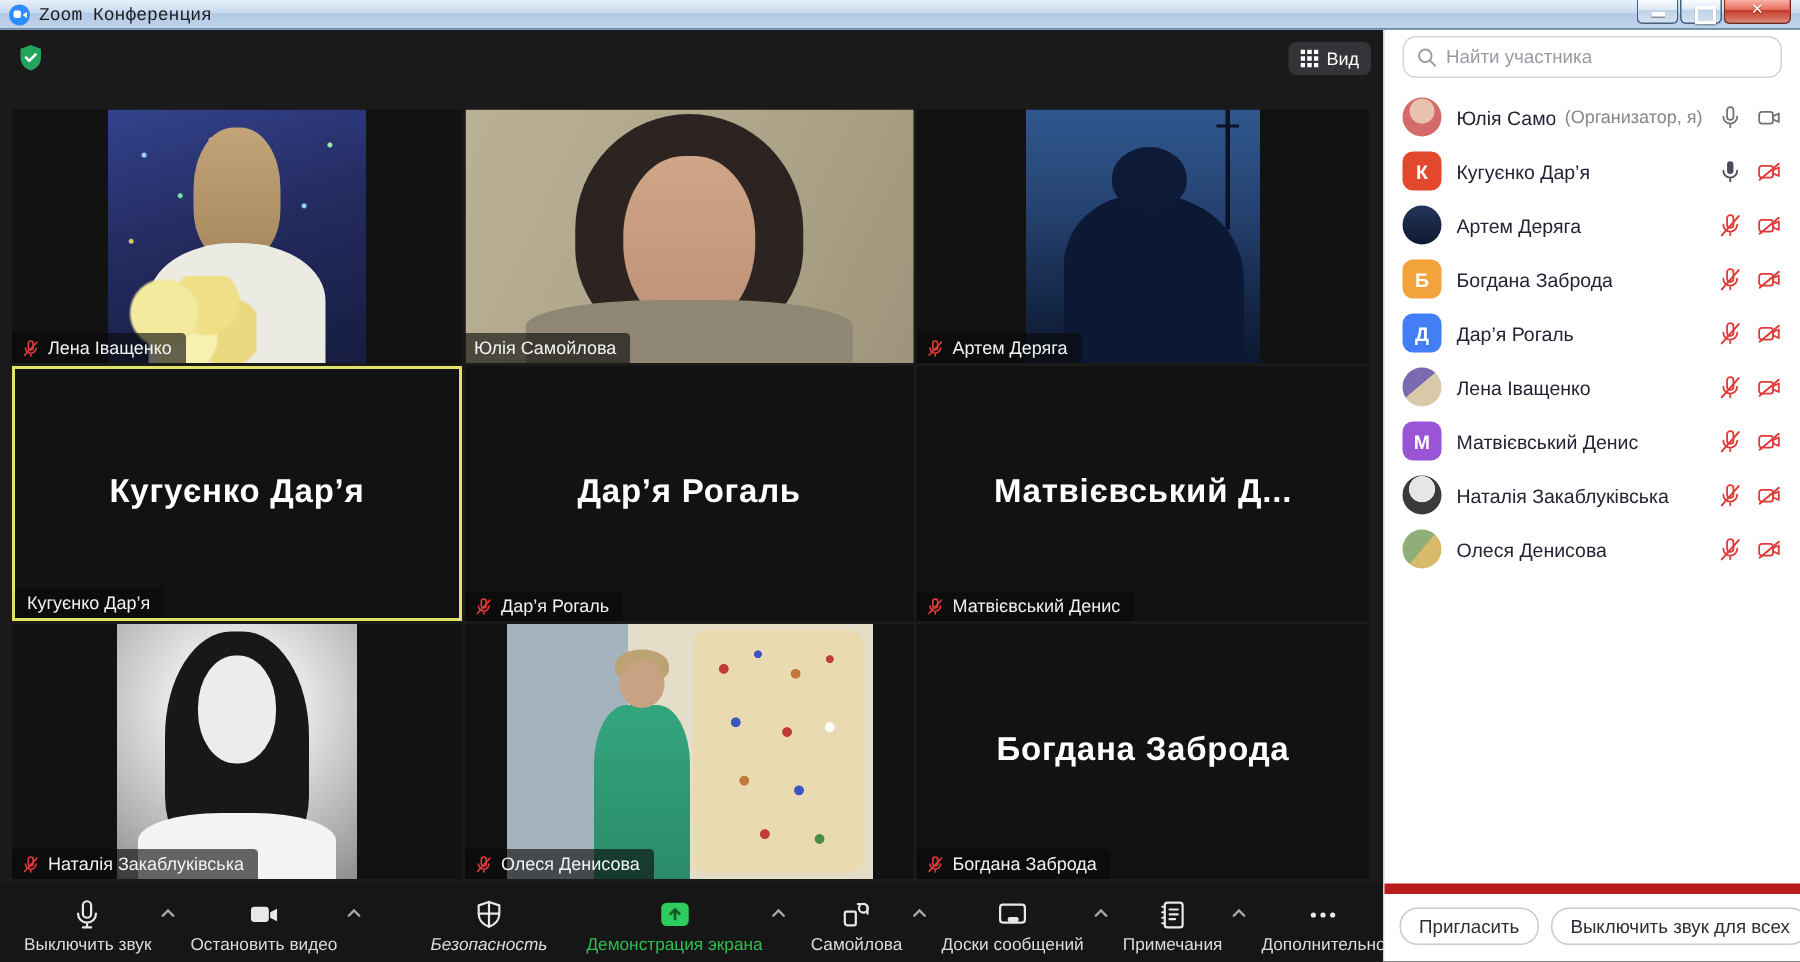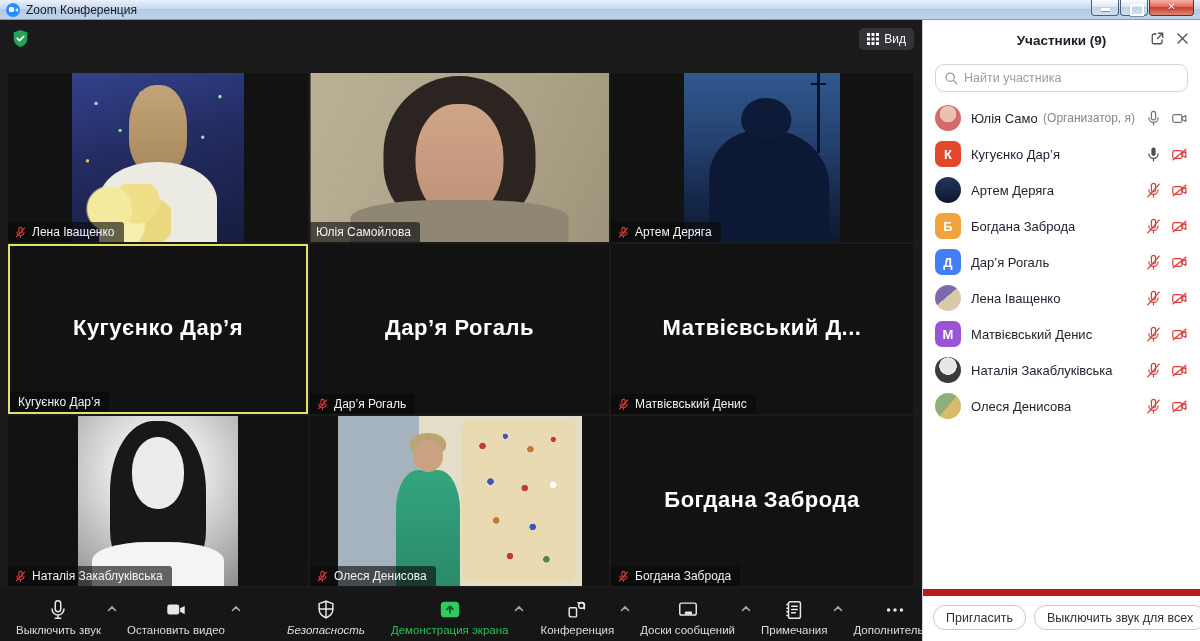--- a/index.html
+++ b/index.html
@@ -3,21 +3,21 @@
 <meta charset="utf-8">
 <style>
   * { margin:0; padding:0; box-sizing:border-box; }
   html,body { width:1200px; height:641px; overflow:hidden; }
   body { font-family:"Liberation Sans","DejaVu Sans",sans-serif; background:#1a1a1a; position:relative; }
 
   
   .titlebar{position:absolute;left:0;top:0;width:1200px;height:20px;
     background:linear-gradient(#e8f1fb,#c7d9ef 45%,#b3c9e4 46%,#bfd3ea);
     border-bottom:1px solid #7e9cc0;display:flex;align-items:center;padding-left:6px;gap:6px;}
-  .titlebar .ttl{font-size:12px;color:#1b1b1b;}
+  .titlebar .ttl{font-size:12px;color:#1b1b1b;font-family:Liberation Mono, monospace;}
   .zlogo{width:14px;height:14px;border-radius:50%;background:#2d8cff;position:relative;flex:0 0 auto;}
   .zlogo::before{content:"";position:absolute;left:3px;top:4.5px;width:5px;height:5px;background:#fff;border-radius:1.5px;}
   .zlogo::after{content:"";position:absolute;left:8.5px;top:5px;border-top:2.5px solid transparent;border-bottom:2.5px solid transparent;border-right:3px solid #fff;}
   .wcs{position:absolute;right:6px;top:0;display:flex;}
   .wc{height:16px;border:1px solid #44607f;border-top:none;border-radius:0 0 4px 4px;margin-left:1px;
     background:linear-gradient(#fbfdff,#dce7f3 45%,#c0d2e6 46%,#d4e1f0);position:relative;}
   .wc.min,.wc.max{width:28px;}
   .wc.close{width:45px;background:linear-gradient(#f7b3a6,#e3695a 45%,#c73a2b 46%,#dd8874);border-color:#73281e;}
   .wc.min::after{content:"";position:absolute;left:9px;bottom:4px;width:9px;height:3px;background:#fff;box-shadow:0 1px 0 rgba(0,0,0,.35);}
   .wc.max::after{content:"";position:absolute;left:9px;top:4px;width:10px;height:8px;border:2px solid #fff;box-shadow:0 1px 1px rgba(0,0,0,.3);}
@@ -361,21 +361,21 @@
         </svg>
     </div>
 
     <div class="tb-group g-apps">
       <div class="tb-item">
         <svg class="ticon" viewBox="0 0 24 24">
             <path class="st" d="M13 4h4a3 3 0 0 1 3 3v4"></path>
             <circle class="st" cx="17" cy="7" r="3.2"></circle>
             <path class="st" d="M4.5 9.5h6a1 1 0 0 1 1 1v8a1 1 0 0 1-1 1h-5a2 2 0 0 1-2-2v-7a1 1 0 0 1 1-1z"></path>
           </svg>
-        <span class="lbl">Конференция</span>
+        <span class="lbl">Самойлова</span>
       </div>
       <svg class="chev" width="10" height="8" viewBox="0 0 10 8">
           <path d="M1.5 5.5 5 2l3.5 3.5" fill="none" stroke="currentColor" stroke-width="1.6" stroke-linecap="round"></path>
         </svg>
     </div>
 
     <div class="tb-group">
       <div class="tb-item">
         <svg class="ticon" viewBox="0 0 24 24">
             <rect class="st" x="3" y="4.5" width="18" height="13" rx="2"></rect>
@@ -411,32 +411,20 @@
         <span class="lbl">Дополнительно</span>
       </div>
     </div>
 
     <button class="end-btn">Завершение</button>
   </div>
 </div>
 
 <div class="panel">
 
-  <div class="p-head">
-    <span class="p-title">Участники (9)</span>
-    <div class="p-head-ics">
-      <svg width="15" height="15" viewBox="0 0 20 20">
-          <path d="M8 4H5.5A2.5 2.5 0 0 0 3 6.5v8A2.5 2.5 0 0 0 5.5 17h8a2.5 2.5 0 0 0 2.5-2.5V12" fill="none" stroke="currentColor" stroke-width="1.7" stroke-linecap="round"></path>
-          <path d="M11.5 3H17v5.5M17 3l-7 7" fill="none" stroke="currentColor" stroke-width="1.7" stroke-linecap="round" stroke-linejoin="round"></path>
-        </svg>
-      <svg width="15" height="15" viewBox="0 0 20 20">
-          <path d="M4 4 16 16M16 4 4 16" fill="none" stroke="currentColor" stroke-width="1.7" stroke-linecap="round"></path>
-        </svg>
-    </div>
-  </div>
 
   <div class="search-wrap">
     <svg class="search-ic" width="16" height="16" viewBox="0 0 20 20">
         <circle cx="9" cy="9" r="5.2" fill="none" stroke="currentColor" stroke-width="1.6"></circle>
         <path d="m13.2 13.2 4 4" stroke="currentColor" stroke-width="1.6" stroke-linecap="round"></path>
       </svg>
     <input class="search-input" type="text" placeholder="Найти участника" style="">
   </div>
 
   <div>

